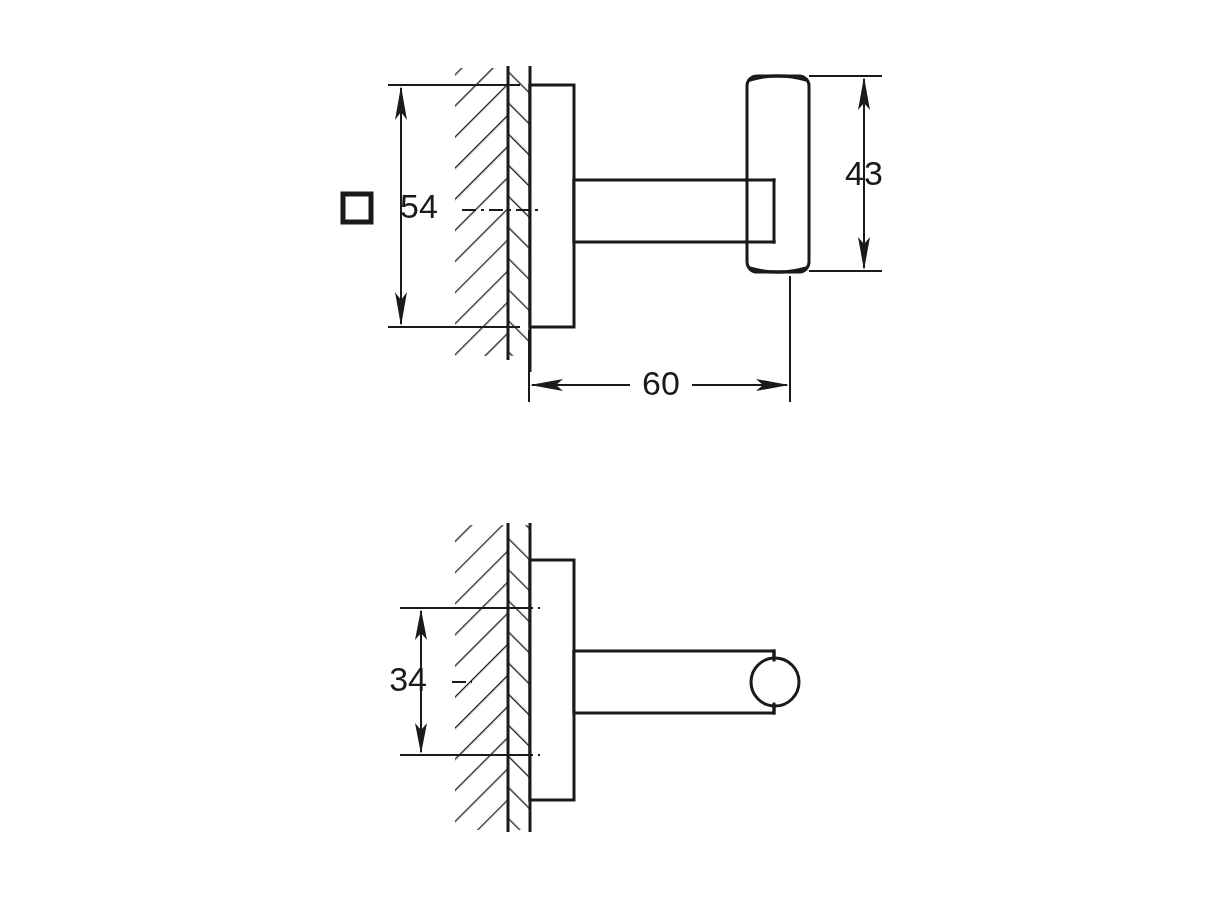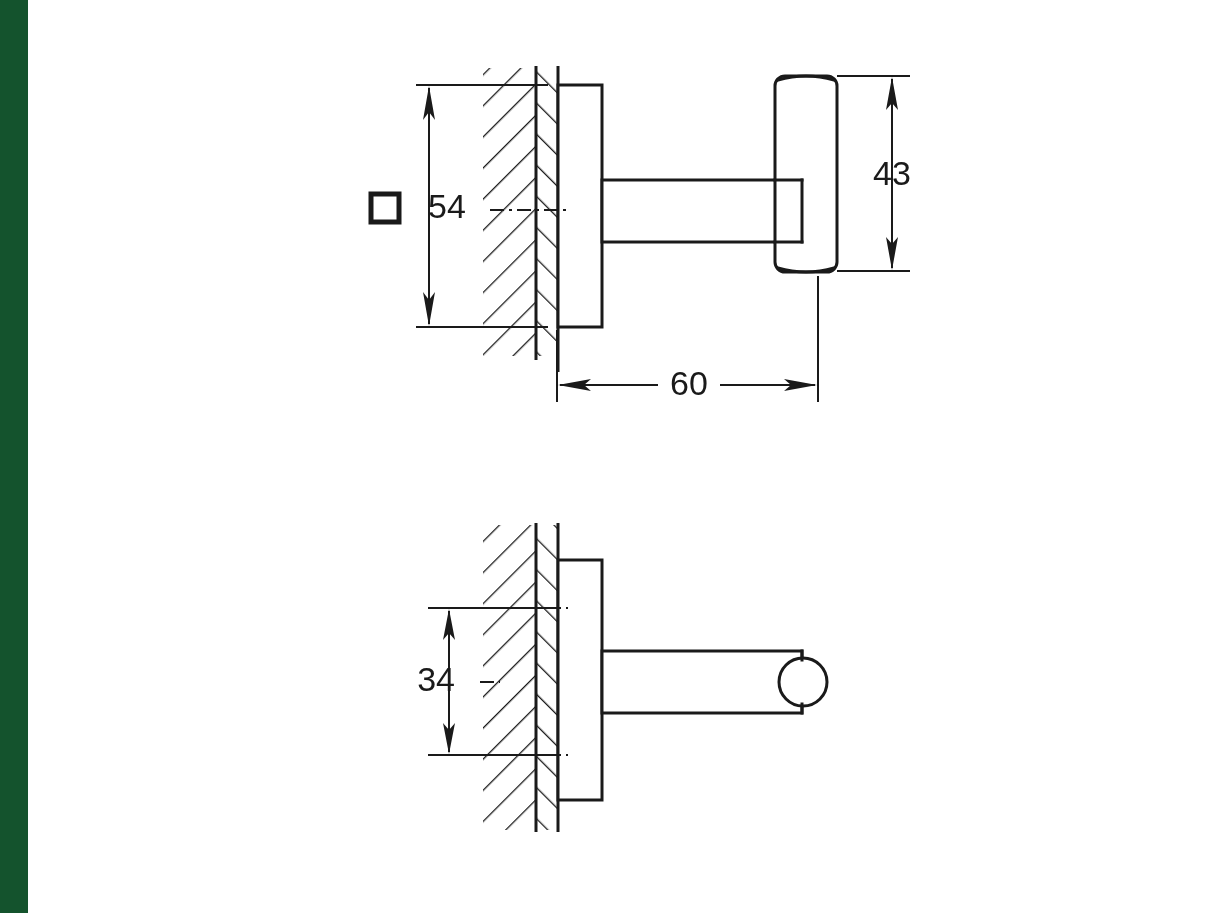--- a/index.html
+++ b/index.html
@@ -11,22 +11,21 @@
   body {
     width: 1218px;
     height: 913px;
     font-family: "Liberation Sans", sans-serif;
     overflow: hidden;
   }
   #drawing-root {
     position: relative;
     width: 996px;
     height: 913px;
-    background: #14532d;
-    padding-left: 28px;
+    background: #7dd3fc;
   }
   svg#technical-drawing {
     display: block;
     width: 1218px;
     height: 913px;
     background: #ffffff;
   }
   .dim-text {
     font-family: "Liberation Sans", sans-serif;
     font-size: 34px;

